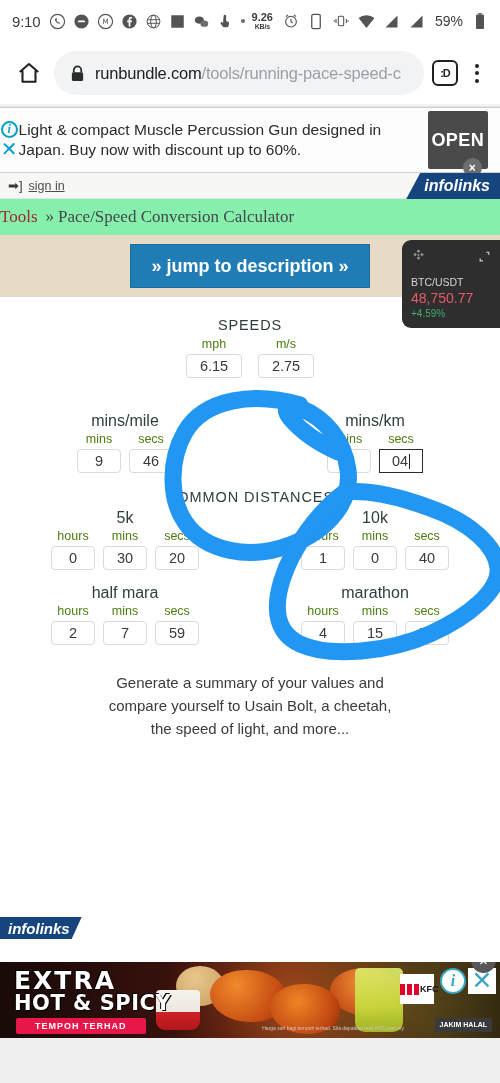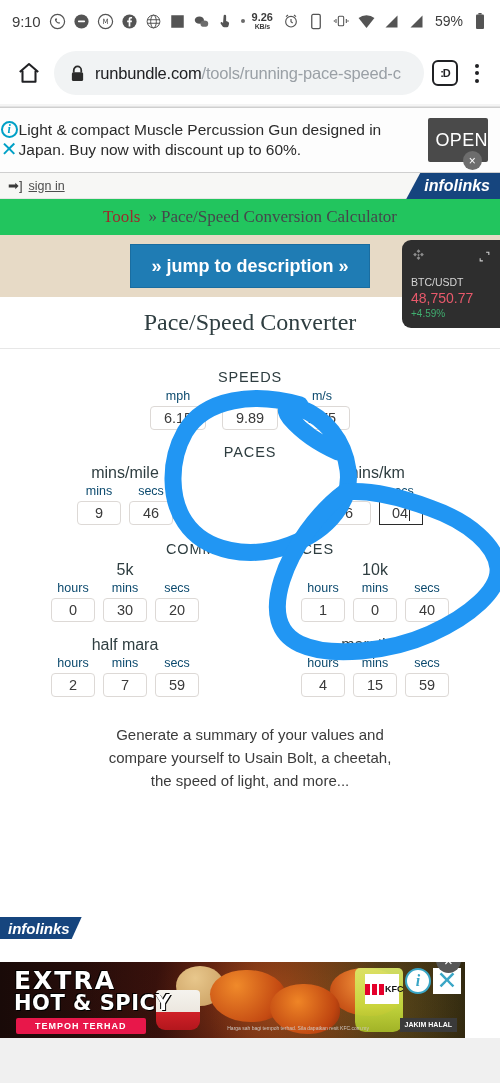--- a/index.html
+++ b/index.html
@@ -60,23 +60,23 @@
     border:1px solid #cfcfcf; border-left:none; border-right:none;
     display:flex; align-items:center;
   }
   .topad-icons { width:30px; display:flex; flex-direction:column; align-items:center; justify-content:center; gap:3px;}
   .ico-info { width:17px; height:17px; border-radius:50%; border:2px solid #00a0c6; color:#00a0c6;
               font-size:12px; font-style:italic; font-family:"Liberation Serif",serif;
               display:flex; align-items:center; justify-content:center; font-weight:bold;}
   .ico-x { width:18px; height:18px; color:#00a0c6; font-size:20px; line-height:16px; text-align:center; font-weight:300;}
   .topad-text { flex:1 1 auto; font-size:15.5px; line-height:20px; color:#2b2b2b; padding-right:8px;}
   .topad-open {
-    width:98px; height:44px; background:#4a4a4a; color:#fff;
-    display:flex; align-items:center; justify-content:flex-end;
-    font-size:18px; letter-spacing:0.4px; border-radius:2px; margin-right:12px; position:relative;
+    width:98px; height:58px; background:#4a4a4a; color:#fff;
+    display:flex; align-items:center; justify-content:center;
+    font-size:18px; letter-spacing:0.4px; border-radius:2px; margin-right:12px; position:relative;font-weight:bold;
   }
   .topad-close {
     position:absolute; right:6px; bottom:-8px; width:19px; height:19px; border-radius:50%;
     background:#6d6d6d; color:#fff; font-size:12px; display:flex; align-items:center; justify-content:center;
   }
 
   
   .signin-strip {
     height:26px; background:#f7f7f5; display:flex; align-items:center;
     padding-left:8px; position:relative; border-bottom:1px solid #e6e6e4;
@@ -85,21 +85,21 @@
   .signin-label { font-size:12.5px; color:#4d4d4d;text-decoration:underline;}
   .infolinks-tag {
     position:absolute; right:0; top:0; height:26px; background:#16457e; color:#fff;
     display:flex; align-items:center; padding:0 10px 0 18px;
     font-size:16px; font-style:italic; font-weight:bold;
     clip-path: polygon(14px 0, 100% 0, 100% 100%, 0 100%);
   }
 
   
   .breadcrumb {
-    height:36px; background:#22c55e; display:flex; align-items:center; justify-content:center;
+    height:36px; background:#86efac; display:flex; align-items:center; justify-content:flex-start;
     font-family:"Liberation Serif", serif; font-size:17px; color:#44484b;
   }
   .breadcrumb .bc-link { color:#9b2c2c; margin-right:4px;}
   .breadcrumb .bc-sep { color:#44484b; margin:0 4px;}
 
   
   .jumpband { height:62px; background:#e7dac6; display:flex; align-items:center; justify-content:center;}
   .jump-btn {
     background:#1f7cb4; color:#fff; font-size:18px; font-weight:bold;
     padding:12px 20px; border:1px solid #1a6da0; line-height:1;
@@ -116,21 +116,21 @@
   .calc { padding:14px 0 0 0; }
   .sect-head {
     text-align:center; font-size:14.5px; color:#2e3d40; letter-spacing:0.9px;
     margin:6px 0 4px 0;
   }
   .row2 { display:flex; }
   .col { flex:1 1 0; display:flex; flex-direction:column; align-items:center; }
   .grp-title { font-size:16px; color:#2f3e41; margin-bottom:2px;}
   .fields { display:flex; gap:8px; justify-content:center; }
   .field { display:flex; flex-direction:column; align-items:center; }
-  .flabel { font-size:12.5px; color:#0c4a6e; margin-bottom:3px;}
+  .flabel { font-size:12.5px; color:#4d7c0f; margin-bottom:3px;}
   .fbox {
     width:44px; height:24px; border:1px solid #ddd9d6; border-radius:4px;
     background:#fff; color:#3a3a3a; font-size:14.5px;
     display:flex; align-items:center; justify-content:center;
   }
   .fbox.wide { width:56px; }
   .fbox.focused { border:1px solid #2b2b2b; border-radius:0; position:relative;}
   .fbox.focused .caret {
     display:inline-block; width:1px; height:15px; background:#222; margin-left:1px;
   }
@@ -153,21 +153,21 @@
   }
   .bottom-il .tab {
     position:absolute; left:0; bottom:0; height:22px; background:#16457e; color:#fff;
     display:flex; align-items:center; padding:0 12px 0 8px;
     font-size:15px; font-style:italic; font-weight:bold;
     clip-path: polygon(0 0, 100% 0, calc(100% - 10px) 100%, 0 100%);
   }
 
   
   .bottomad {
-    position:absolute; left:0; top:962px; width:465px; height:76px;
+    position:absolute; left:0; top:962px; width:500px; height:76px;
     background:#1a0d0b; overflow:hidden;
   }
   .ad-bg {
     position:absolute; inset:0;
     background:
       radial-gradient(circle at 58% 45%, rgba(220,90,25,0.55) 0%, rgba(90,25,12,0.15) 42%, rgba(20,8,6,0) 70%),
       radial-gradient(circle at 82% 55%, rgba(190,200,60,0.35) 0%, rgba(40,30,10,0) 45%),
       linear-gradient(90deg,#190a08 0%, #33100c 35%, #431812 55%, #2a100c 80%, #150807 100%);
   }
   .ad-chunk { position:absolute; border-radius:48% 52% 45% 55%; }
@@ -394,33 +394,28 @@
     <div class="breadcrumb">
       <span class="bc-link">Tools</span>
       <span class="bc-sep">»</span>
       <span>Pace/Speed Conversion Calculator</span>
     </div>
 
     <div class="jumpband">
       <div class="jump-btn">» jump to description »</div>
     </div>
 
-    <div class="conv-title">Pace/Speed Converter</div>
 
     <div class="calc">
 
       <div class="sect-head">SPEEDS</div>
       <div class="speeds-row">
         <div class="field">
           <span class="flabel">mph</span>
           <span class="fbox wide">6.15</span>
-        </div>
-        <div class="field">
-          <span class="flabel">kph</span>
-          <span class="fbox wide">9.89</span>
         </div>
         <div class="field">
           <span class="flabel">m/s</span>
           <span class="fbox wide">2.75</span>
         </div>
       </div>
 
       <div class="sect-head" style="margin-top:14px">PACES</div>
       <div class="row2">
         <div class="col">

